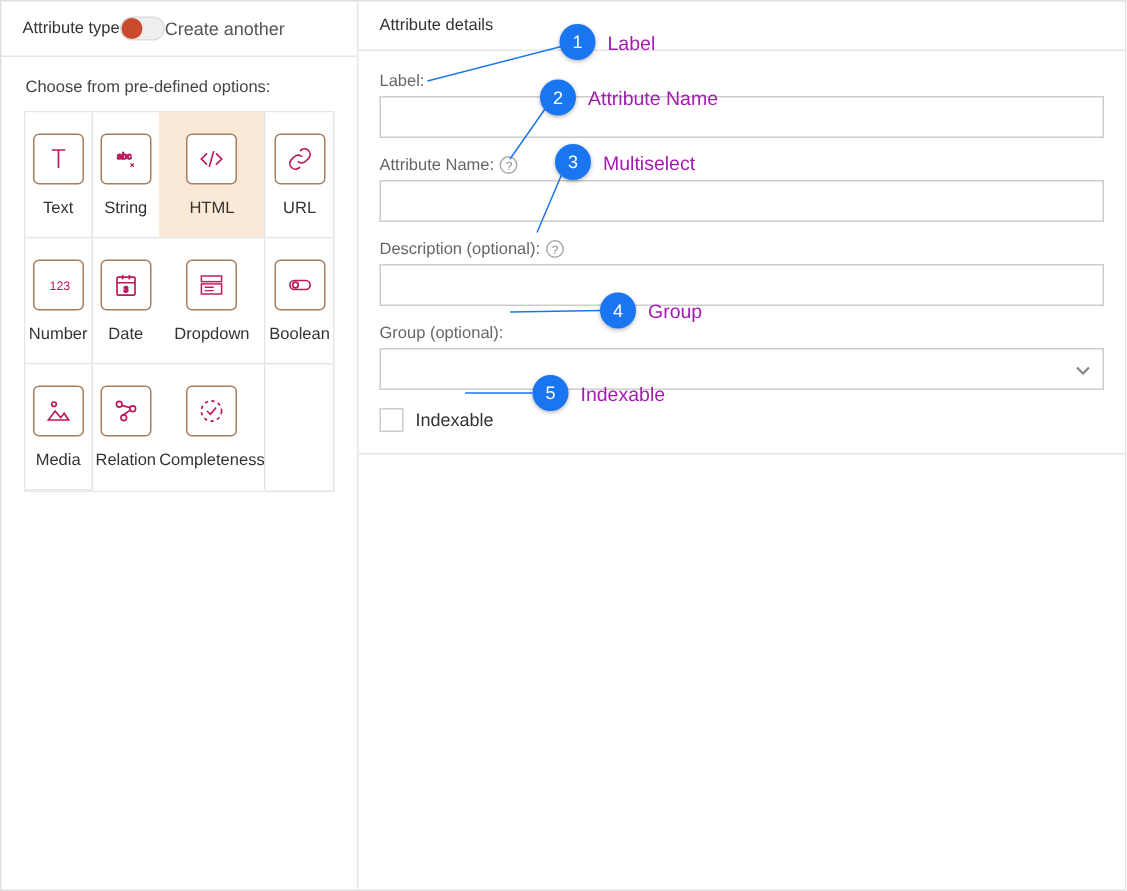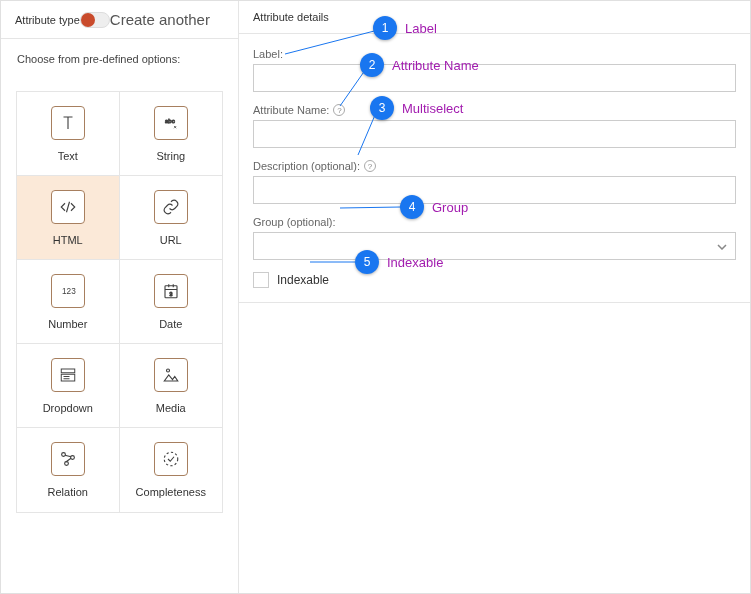--- a/index.html
+++ b/index.html
@@ -3,28 +3,28 @@
   <meta charset="utf-8">
   <style>
     *{box-sizing:border-box;margin:0;padding:0}
     body{font-family:-apple-system,BlinkMacSystemFont,"Segoe UI",Arial,sans-serif;font-size:12px;color:#333;background:#fff;width:751px;height:594px;overflow:hidden;position:relative}
     .container{display:flex;height:100%;border:1px solid #e0e0e0;box-shadow:0 2px 8px rgba(0,0,0,0.15)}
     .left-panel{width:238px;border-right:1px solid #e5e5e5;display:flex;flex-direction:column}
     .left-header{display:flex;align-items:center;padding:10px 14px;border-bottom:1px solid #e5e5e5;}
     .header-label{font-size:11px;color:#333}
     .toggle{position:relative;width:30px;height:16px;background:#eee;border-radius:10px;border:1px solid #ddd;cursor:pointer}
     .toggle-knob{position:absolute;width:14px;height:14px;background:#c94b2c;border-radius:50%;top:0;left:0}
-    .toggle-label{font-size:15px;color:#555}
+    .toggle-label{font-size:12px;color:#555}
     .choose-label{padding:14px 16px 10px;font-size:11px;color:#444}
-    .type-grid{display:grid;grid-template-columns:1fr 1fr;margin:16px 15px 15px;border:1px solid #e5e5e5}
+    .type-grid{display:grid;grid-template-columns:1fr 1fr 1fr 1fr;margin:0 15px 15px;border:1px solid #e5e5e5}
     .type-cell{height:84px;display:flex;flex-direction:column;align-items:center;justify-content:center;gap:10px;border-right:1px solid #e5e5e5;border-bottom:1px solid #e5e5e5;cursor:pointer;background:#fff}
     .type-cell.selected{background:#fbe9d8}
     .type-cell:nth-child(2n){border-right:none}
     .type-cell:nth-last-child(-n+2){border-bottom:none}
-    .type-icon{width:34px;height:34px;border:1px solid #a77f5f;border-radius:4px;display:flex;align-items:center;justify-content:center;color:#404040;background:#fff}
+    .type-icon{width:34px;height:34px;border:1px solid #a77f5f;border-radius:4px;display:flex;align-items:center;justify-content:center;color:#be185d;background:#fff}
     .type-name{font-size:11px;color:#333}
     .right-panel{flex:1;display:flex;flex-direction:column}
     .right-header{padding:10px 14px;border-bottom:1px solid #e5e5e5;font-size:11px;color:#333}
     .form-area{padding:14px;border-bottom:1px solid #e5e5e5}
     .field-label{font-size:11px;color:#666;margin-bottom:4px;display:flex;align-items:center;gap:4px}
     .text-input{width:100%;height:28px;border:1px solid #ccc;padding:0 6px;font-size:12px;margin-bottom:12px}
     .select-input{width:100%;height:28px;border:1px solid #ccc;background:#fff;position:relative;margin-bottom:12px;cursor:pointer}
     .select-arrow{position:absolute;right:8px;top:50%;transform:translateY(-50%);color:#888}
     .checkbox-row{display:flex;align-items:center;gap:8px;margin-top:4px}
     .checkbox{width:16px;height:16px;border:1px solid #ccc;background:#fff;cursor:pointer}
@@ -105,20 +105,29 @@
               <rect x="3" y="4" width="18" height="5"></rect>
               <rect x="3" y="11" width="18" height="9"></rect>
               <path d="M6 14h8M6 17h8"></path>
             </svg>
           </div>
           <div class="type-name">Dropdown</div>
         </div>
         <div class="type-cell">
           <div class="type-icon">
             <svg width="18" height="18" viewBox="0 0 24 24" fill="none" stroke="currentColor" stroke-width="1.5">
+              <rect x="3" y="8" width="18" height="8" rx="4"></rect>
+              <circle cx="8" cy="12" r="2.5"></circle>
+            </svg>
+          </div>
+          <div class="type-name">Boolean</div>
+        </div>
+        <div class="type-cell">
+          <div class="type-icon">
+            <svg width="18" height="18" viewBox="0 0 24 24" fill="none" stroke="currentColor" stroke-width="1.5">
               <path d="M3 20l6-8 5 6 3-4 4 6z"></path>
               <circle cx="8" cy="6" r="2"></circle>
             </svg>
           </div>
           <div class="type-name">Media</div>
         </div>
         <div class="type-cell">
           <div class="type-icon">
             <svg width="18" height="18" viewBox="0 0 24 24" fill="none" stroke="currentColor" stroke-width="1.5">
               <circle cx="6" cy="6" r="2.5"></circle>

